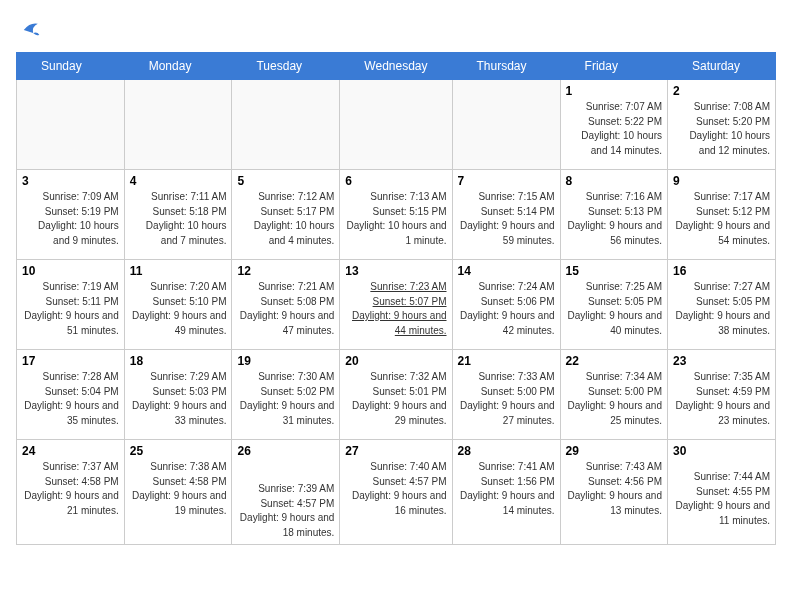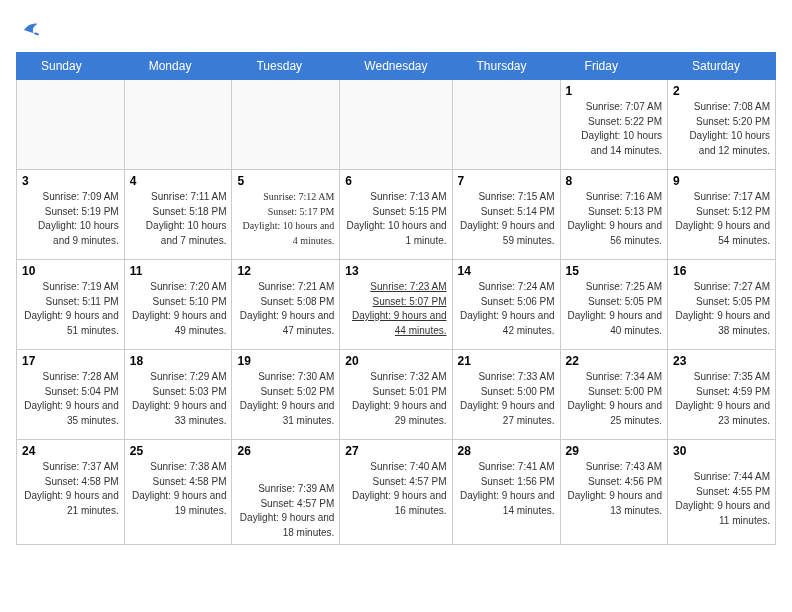--- a/index.html
+++ b/index.html
@@ -147,21 +147,21 @@
 Daylight: 10 hours and 9 minutes.</div>
         </td>
         <td>
           <span class="day-number">4</span>
           <div class="day-detail" style="white-space: pre-line;">Sunrise: 7:11 AM
 Sunset: 5:18 PM
 Daylight: 10 hours and 7 minutes.</div>
         </td>
         <td>
           <span class="day-number">5</span>
-          <div class="day-detail" style="white-space: pre-line; font-family: Liberation Serif, serif;">Sunrise: 7:12 AM
+          <div class="day-detail" style="white-space: pre-line;">Sunrise: 7:12 AM
 Sunset: 5:17 PM
 Daylight: 10 hours and 4 minutes.</div>
         </td>
         <td>
           <span class="day-number">6</span>
           <div class="day-detail" style="white-space: pre-line;">Sunrise: 7:13 AM
 Sunset: 5:15 PM
 Daylight: 10 hours and 1 minute.</div>
         </td>
         <td>

